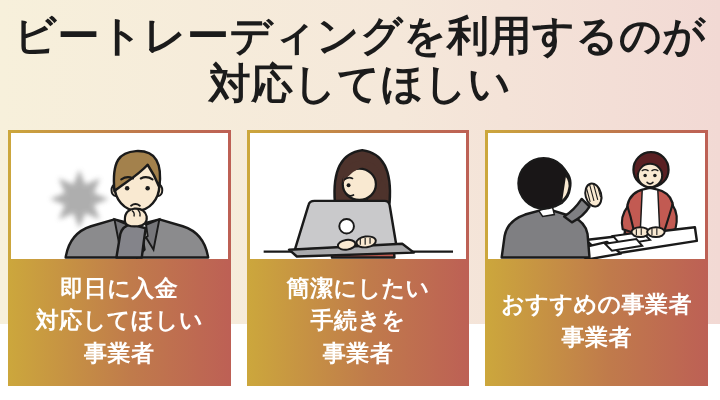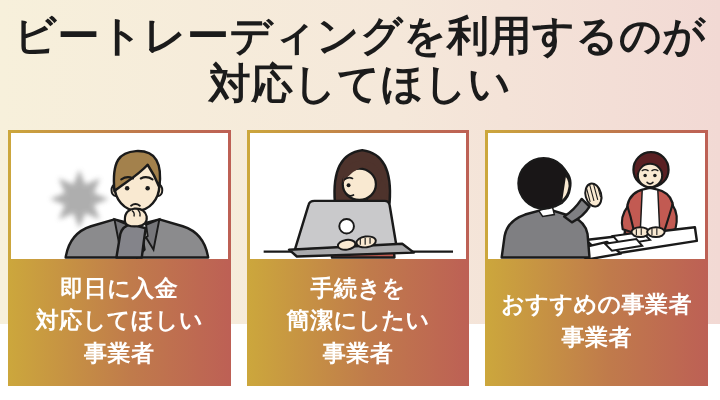--- a/index.html
+++ b/index.html
@@ -112,22 +112,22 @@
           <path d="M46 118 L60 72 Q61 68 66 68 L138 68 Q142 68 143 72 L150 114 Z" fill="#c9c9cb" stroke="#1a1a1a" stroke-width="2.5" stroke-linejoin="round"></path>
           <circle cx="99" cy="94" r="7.5" fill="#ffffff" stroke="#1a1a1a" stroke-width="2"></circle>
           <path d="M40 118 L156 112 168 121 48 125 Z" fill="#aaaaac" stroke="#1a1a1a" stroke-width="2.5" stroke-linejoin="round"></path>
 
           <ellipse cx="119" cy="110" rx="10" ry="5.5" fill="#f9e9d1" stroke="#1a1a1a" stroke-width="2" transform="rotate(-8 119 110)"></ellipse>
           <ellipse cx="99" cy="113" rx="9" ry="5" fill="#f9e9d1" stroke="#1a1a1a" stroke-width="2" transform="rotate(-8 99 113)"></ellipse>
           <path d="M113 107 L113 113 M118 106 L118 113 M123 106 L123 112" stroke="#1a1a1a" stroke-width="1.2" fill="none"></path>
         </svg>
       </div>
       <div class="card-label">
+        <span>簡潔にしたい</span>
         <span>手続きを</span>
-        <span>簡潔にしたい</span>
         <span>事業者</span>
       </div>
     </div>
 
     <div class="card">
       <div class="card-illustration">
         <svg viewBox="0 0 222 126" preserveAspectRatio="xMidYMid meet">
 
           <circle cx="167" cy="36" r="18" fill="#5a2023" stroke="#1a1a1a" stroke-width="2.3"></circle>
           <ellipse cx="166" cy="42" rx="12.5" ry="12" fill="#f9e9d1" stroke="#1a1a1a" stroke-width="2.2"></ellipse>

